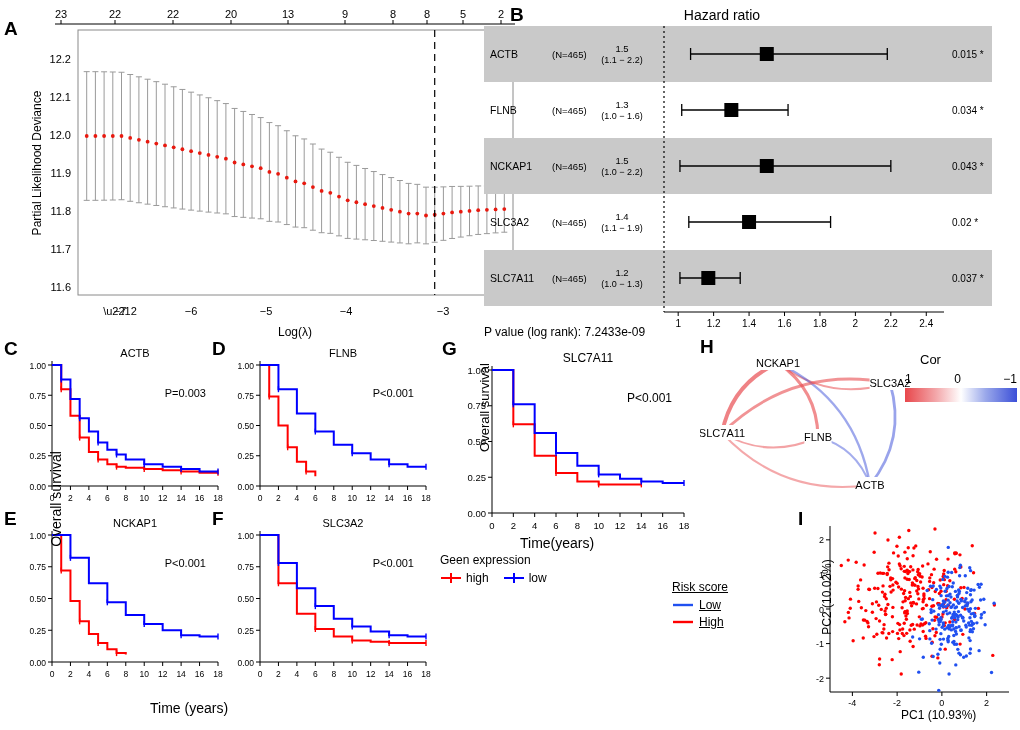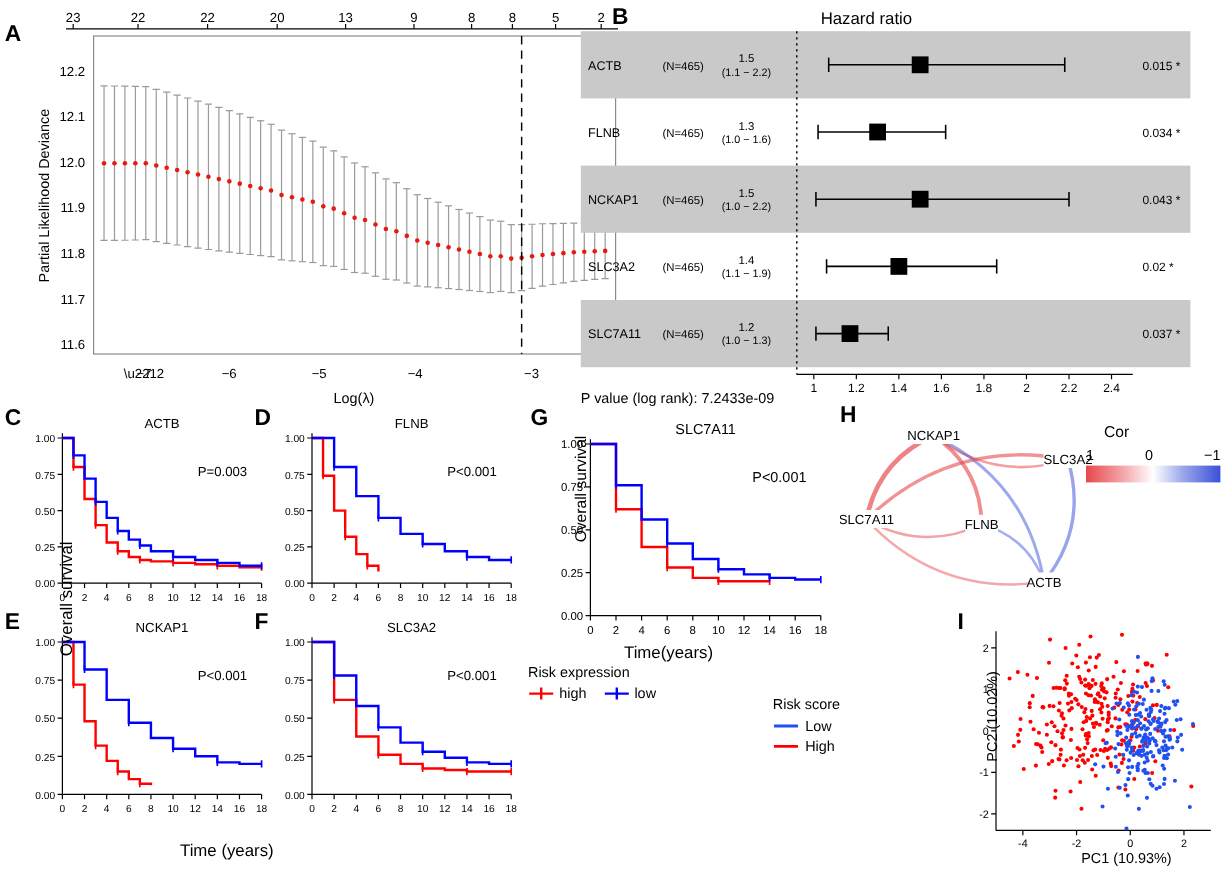--- a/index.html
+++ b/index.html
@@ -617,21 +617,21 @@
     </svg>
 </div>
 <div class="abs" style="left:424px;top:400px;width:120px;transform:rotate(-90deg);text-align:center;font-size:13px;">
   <span>Overall survival</span>
 </div>
 <div class="abs" style="left:520px;top:535px;font-size:14px;">
   <span>Time(years)</span>
 </div>
 
 <div class="abs" style="left:440px;top:553px;">
-  <div style="font-size:12px;color:#000;">Risk expression</div>
+  <div style="font-size:12px;color:#000;">Geen expression</div>
   <div style="display:flex;gap:14px;margin-top:4px;align-items:center;">
     <div style="display:flex;align-items:center;gap:4px;">
       <svg width="22" height="12">
           <line x1="1" y1="6" x2="21" y2="6" stroke="#ff0000" stroke-width="2"></line>
           <line x1="11" y1="1" x2="11" y2="11" stroke="#ff0000" stroke-width="2"></line>
         </svg>
       <span style="font-size:12px;">high</span>
     </div>
     <div style="display:flex;align-items:center;gap:4px;">
       <svg width="22" height="12">
@@ -1165,21 +1165,21 @@
       <circle cx="133.76662667206335" cy="93.13723736292498" r="1.7" fill="#2050f0"></circle>
       <circle cx="174.21214190382804" cy="96.28935239151772" r="1.7" fill="#2050f0"></circle>
     </svg>
 </div>
 <div class="abs" style="left:772px;top:590px;width:110px;transform:rotate(-90deg);text-align:center;font-size:12px;">
   <span>PC2 (10.02%)</span>
 </div>
 <div class="abs" style="left:862px;top:708px;font-size:12px;margin-left:39px;">
   <span>PC1 (10.93%)</span>
 </div>
-<div class="abs" style="left:644px;top:580px;">
+<div class="abs" style="left:672px;top:580px;text-decoration:underline;">
   <div style="font-size:12px;">Risk score</div>
   <div style="display:flex;align-items:center;gap:5px;margin-top:4px;">
     <svg width="22" height="10">
         <line x1="1" y1="5" x2="21" y2="5" stroke="#2050f0" stroke-width="2.4"></line>
       </svg>
     <span style="font-size:12px;">Low</span>
   </div>
   <div style="display:flex;align-items:center;gap:5px;margin-top:3px;">
     <svg width="22" height="10">
         <line x1="1" y1="5" x2="21" y2="5" stroke="#ff0000" stroke-width="2.4"></line>

